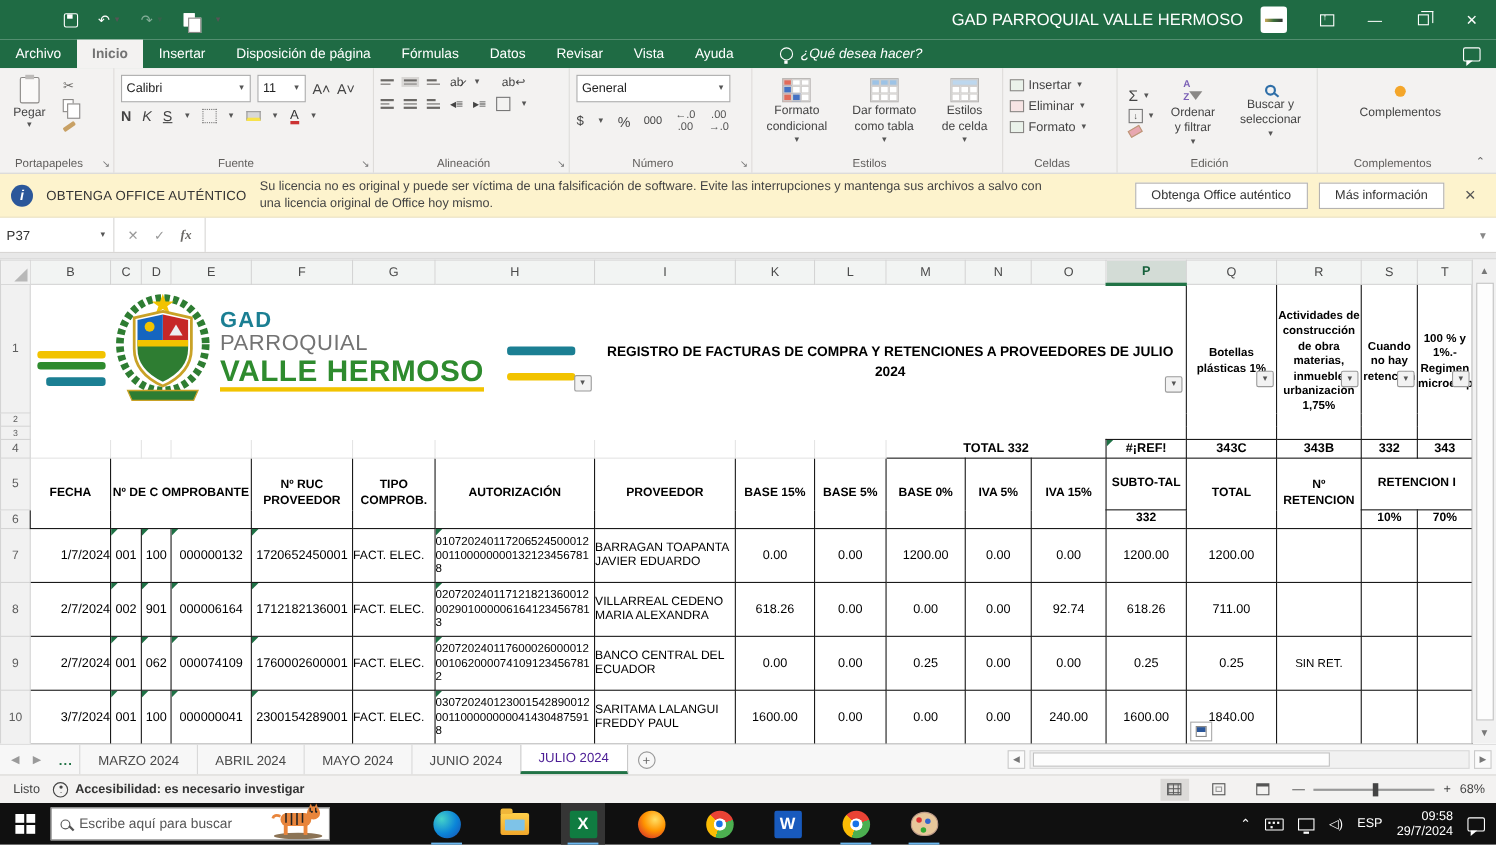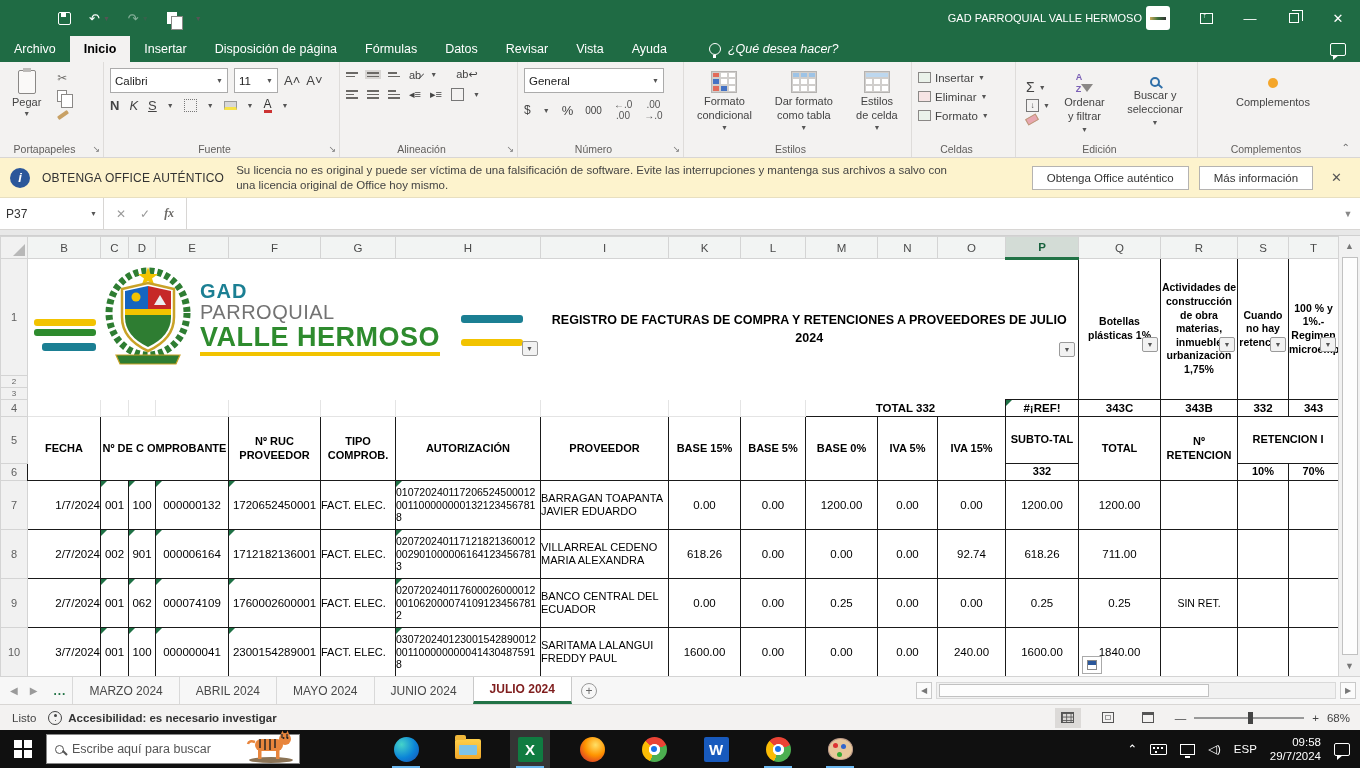--- a/index.html
+++ b/index.html
@@ -9,33 +9,33 @@
 
   
   .titlebar{height:36px;background:#1F6B44;color:#fff;display:flex;align-items:center;position:relative;flex:none}
   .qat{display:flex;align-items:center;gap:18px;margin-left:58px;font-size:13px}
   .qat .qi{display:flex;align-items:center;gap:3px;color:#fff}
   .qat .dim{opacity:.45}
   .floppy{width:13px;height:13px;border:1.6px solid #fff;border-radius:2px;position:relative}
   .floppy::after{content:"";position:absolute;left:2px;top:0;width:5px;height:4px;background:#fff}
   .tb-title{position:absolute;left:0;right:0;text-align:center;font-size:12px;pointer-events:none}
   .tb-right{margin-left:auto;display:flex;align-items:center;height:100%}
-  .account-name{font-size:11px;margin-right:4px}
+  .account-name{font-size:15px;margin-right:16px}
   .avatar{width:24px;height:24px;border-radius:3px;background:#fff;margin-right:14px;overflow:hidden;display:flex;align-items:center;justify-content:center}
   .avatar i{display:block;width:16px;height:3px;background:linear-gradient(90deg,#caa85a,#3b6f3b,#333)}
   .winbtn{width:44px;height:36px;display:flex;align-items:center;justify-content:center;font-size:13px;color:#fff}
   .ribdisp{width:13px;height:11px;border:1.4px solid #fff;position:relative}
   .ribdisp::after{content:"↑";position:absolute;top:-3px;left:2px;font-size:8px}
   .maxbox{width:10px;height:10px;border:1.4px solid #fff;position:relative;background:transparent}
   .maxbox::before{content:"";position:absolute;left:2px;top:-4px;width:10px;height:10px;border:1.4px solid #fff;border-bottom:none;border-left:none}
 
   
   .menubar{height:26px;background:#1F6B44;display:flex;align-items:stretch;color:#fff;flex:none;position:relative}
   .mtab{padding:0 14px;font-size:12.5px;display:flex;align-items:center}
-  .mtab.active{background:#F3F2F1;color:#000000;font-weight:bold}
+  .mtab.active{background:#F3F2F1;color:#737373;font-weight:bold}
   .msearch{display:flex;align-items:center;gap:7px;margin-left:28px;font-size:12.5px;font-style:italic}
   .bulb{width:12px;height:12px;border:1.4px solid #fff;border-radius:50%;position:relative}
   .bulb::after{content:"";position:absolute;left:3.5px;bottom:-4px;width:3px;height:3px;background:#fff}
   .mb-right{margin-left:auto;display:flex;align-items:center;margin-right:14px}
 
   
   .ribbon{height:96px;background:#F3F2F1;border-bottom:1px solid #D8D6D4;display:flex;flex:none;position:relative}
   .rgroup{position:relative;border-right:1px solid #DEDCDA;padding:6px 6px 20px 6px;flex:none}
   .glabel{position:absolute;bottom:2px;left:0;right:14px;text-align:center;font-size:10.5px;color:#605E5C;white-space:nowrap}
   .launcher{position:absolute;right:3px;bottom:3px;font-size:9px;color:#7A7A7A}
@@ -129,21 +129,21 @@
   .paste-opt b{width:10px;height:10px;background:linear-gradient(#2B579A 50%,#fff 50%);border:1px solid #888;display:block}
   .vscroll{position:absolute;top:0;right:0;width:22px;height:440px;background:#F1F1F1;border-left:1px solid #D4D4D4;display:flex;flex-direction:column;align-items:center}
   .vscroll .arr{height:20px;display:flex;align-items:center;justify-content:center;color:#777;font-size:9px;width:100%}
   .vthumb{flex:1;margin:1px 2px;background:#FDFDFD;border:1px solid #C1C1C1;width:16px}
 
   
   .tabsbar{height:28px;background:#F7F7F7;border-top:1px solid #D4D4D4;display:flex;align-items:stretch;flex:none;font-size:12px;color:#555}
   .tnav{display:flex;align-items:center;gap:12px;padding:0 10px;color:#9A9A9A;font-size:10px}
   .tdots{display:flex;align-items:center;color:#217346;font-weight:bold;padding:0 6px;letter-spacing:1px}
   .stab{display:flex;align-items:center;padding:0 16px;border-left:1px solid #D9D9D9;color:#484848}
-  .stab.active{background:#fff;color:#7f1d1d;font-weight:bold;border-bottom:3px solid #217346;border-left:1px solid #C9C9C9;border-right:1px solid #C9C9C9}
+  .stab.active{background:#fff;color:#4c1d95;font-weight:normal;border-bottom:3px solid #217346;border-left:1px solid #C9C9C9;border-right:1px solid #C9C9C9}
   .addtab{display:flex;align-items:center;justify-content:center;width:34px}
   .addtab b{width:16px;height:16px;border:1px solid #999;border-radius:50%;color:#666;font-weight:normal;font-size:12px;line-height:14px;text-align:center}
   .hscroll{margin-left:auto;display:flex;align-items:center;gap:4px;padding-right:4px}
   .hs-arr{width:16px;height:17px;border:1px solid #C9C9C9;background:#FBFBFB;color:#777;font-size:8px;display:flex;align-items:center;justify-content:center}
   .hs-track{width:400px;height:17px;background:#F1F1F1;border:1px solid #D9D9D9;position:relative}
   .hs-thumb{position:absolute;left:2px;top:1px;bottom:1px;width:270px;background:#FDFDFD;border:1px solid #C1C1C1}
 
   
   .statusbar{height:26px;background:#F3F2F1;border-top:1px solid #D8D6D4;display:flex;align-items:center;flex:none;font-size:11.5px;color:#444}
   .smode{padding:0 12px}

